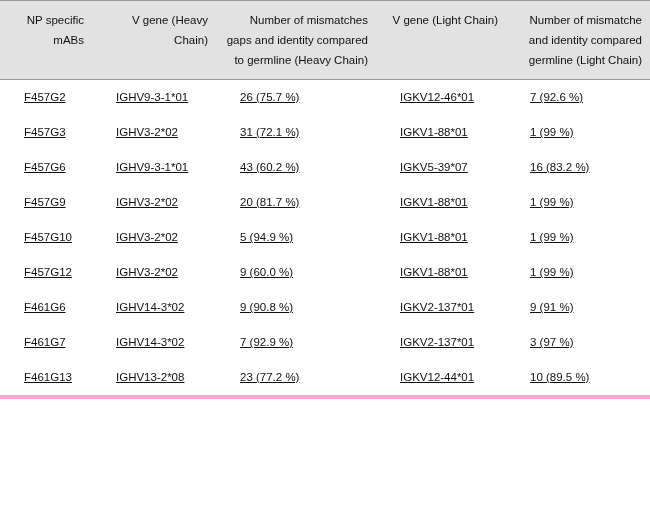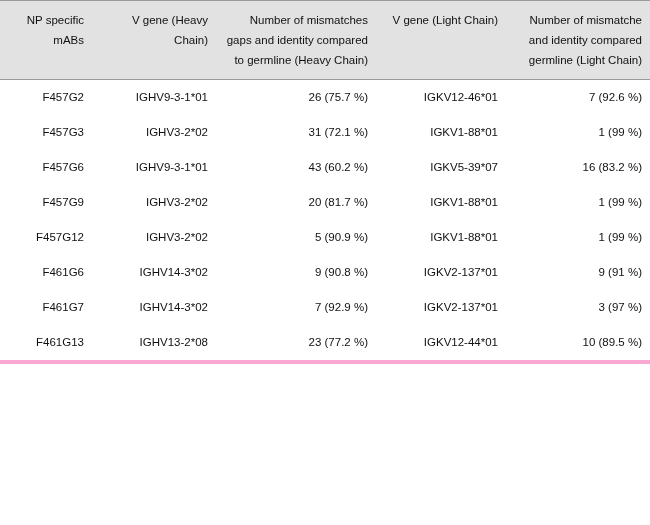--- a/index.html
+++ b/index.html
@@ -35,28 +35,29 @@
     line-height: 20px;
     padding: 9px 8px 9px 8px;
     border: none;
     color: #111111;
   }
   table.data-table thead tr {
     border-top: 1px solid #9a9a9a;
     border-bottom: 1px solid #9a9a9a;
   }
   table.data-table tbody td {
-    text-align: right;
+    text-align: left;
     vertical-align: top;
     font-size: 11.5px;
     line-height: 15px;
-    padding: 10px 8px 10px 8px;
+    padding: 10px 8px 10px 24px;
     border: none;
     color: #111111;
     white-space: nowrap;
+    text-decoration: underline;
   }
   table.data-table tbody tr:last-child td {
     border-bottom: 4px solid #f9a8d4;
   }
   col.c0 { width: 92px; }
   col.c1 { width: 124px; }
   col.c2 { width: 160px; }
   col.c3 { width: 130px; }
   col.c4 { width: 144px; }
   .footer-space {
@@ -107,23 +108,30 @@
         <td>16 (83.2 %)</td>
       </tr>
       <tr>
         <td>F457G9</td>
         <td>IGHV3-2*02</td>
         <td>20 (81.7 %)</td>
         <td>IGKV1-88*01</td>
         <td>1 (99 %)</td>
       </tr>
       <tr>
+        <td>F457G10</td>
+        <td>IGHV3-2*02</td>
+        <td>5 (94.9 %)</td>
+        <td>IGKV1-88*01</td>
+        <td>1 (99 %)</td>
+      </tr>
+      <tr>
         <td>F457G12</td>
         <td>IGHV3-2*02</td>
-        <td>5 (90.9 %)</td>
+        <td>9 (60.0 %)</td>
         <td>IGKV1-88*01</td>
         <td>1 (99 %)</td>
       </tr>
       <tr>
         <td>F461G6</td>
         <td>IGHV14-3*02</td>
         <td>9 (90.8 %)</td>
         <td>IGKV2-137*01</td>
         <td>9 (91 %)</td>
       </tr>

